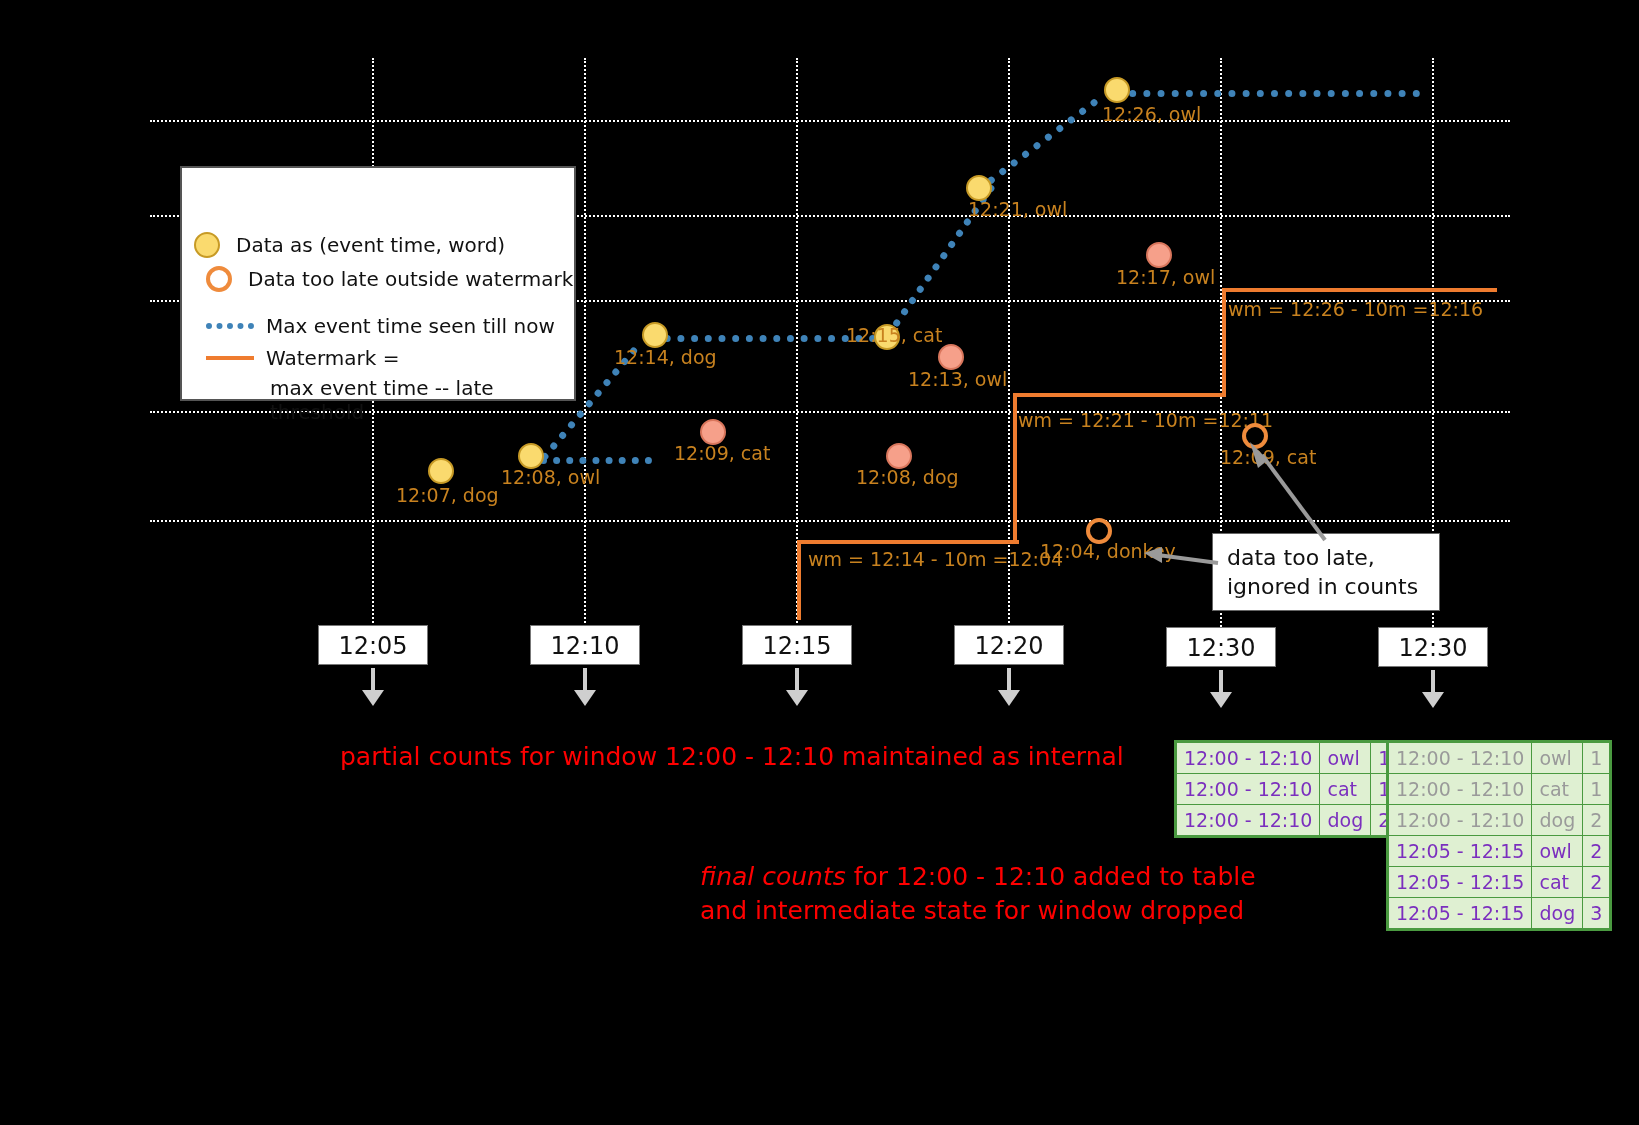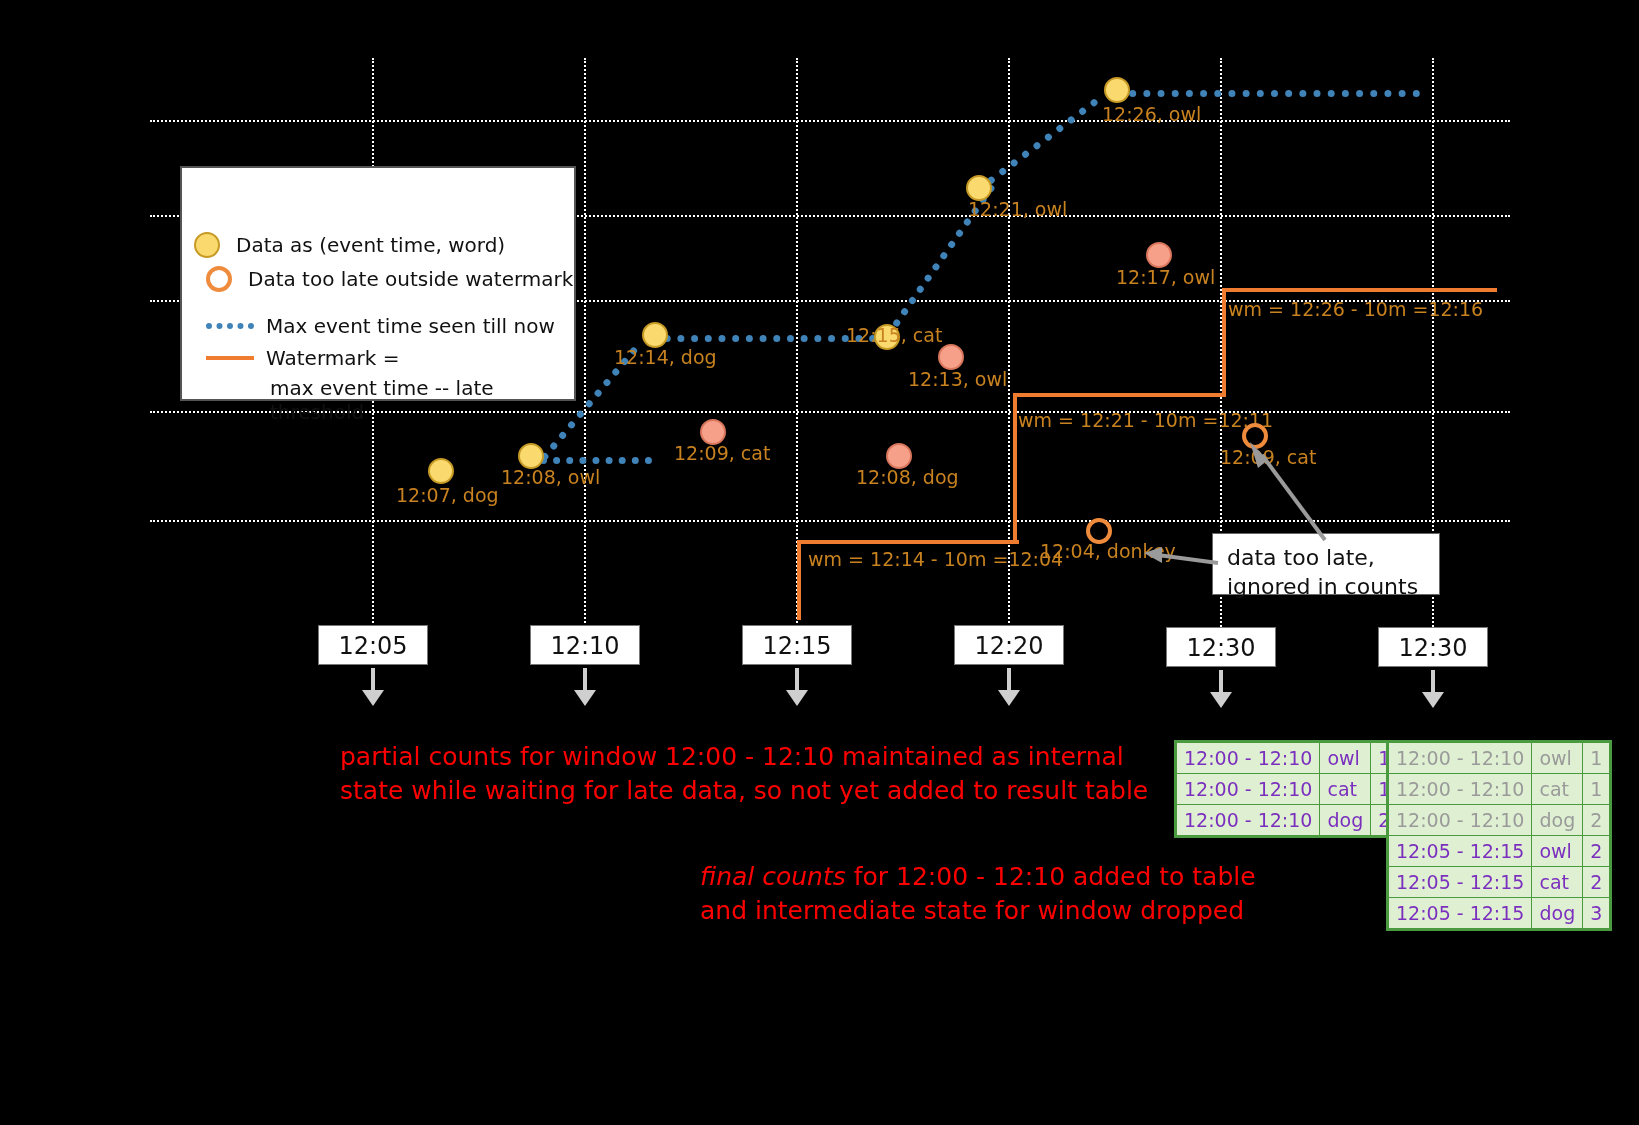--- a/index.html
+++ b/index.html
@@ -279,21 +279,21 @@
     </div>
     <div class="legend-row" style="left:24px; top:178px;justify-content:flex-end;">
       <span class="legend-line-orange"></span>
       <span>Watermark =</span>
     </div>
     <div class="legend-row" style="left:88px; top:208px;align-items:center;">
       <span>max event time -- late threshold</span>
     </div>
   </div>
 
-  <div class="callout" style="left:1212px; top:533px; width:228px; height:62px;">
+  <div class="callout" style="left:1212px; top:533px; width:228px; height:78px;">
     <div>data too late,</div>
     <div>ignored in counts</div>
   </div>
   <svg class="abs" style="left:1240px; top:440px; width:90px; height:110px;" viewBox="0 0 90 110">
     <line x1="85" y1="100" x2="22" y2="15" stroke="#9a9a9a" stroke-width="4"></line>
     <polygon points="10,2 28,20 18,28" fill="#9a9a9a"></polygon>
   </svg>
   <svg class="abs" style="left:1140px; top:545px; width:80px; height:30px;" viewBox="0 0 80 30">
     <line x1="78" y1="18" x2="18" y2="10" stroke="#9a9a9a" stroke-width="4"></line>
     <polygon points="4,8 22,2 22,18" fill="#9a9a9a"></polygon>
@@ -314,21 +314,20 @@
   <div class="arrow-head" style="left:786px; top:690px;"></div>
   <div class="arrow-stem" style="left:1007px; top:668px; height:24px;"></div>
   <div class="arrow-head" style="left:998px; top:690px;"></div>
   <div class="arrow-stem" style="left:1219px; top:670px; height:24px;"></div>
   <div class="arrow-head" style="left:1210px; top:692px;"></div>
   <div class="arrow-stem" style="left:1431px; top:670px; height:24px;"></div>
   <div class="arrow-head" style="left:1422px; top:692px;"></div>
 
   <div class="redtext" style="left:340px; top:740px; width:740px;">
     <div>partial counts for window 12:00 - 12:10 maintained as internal</div>
-    <div>state while waiting for late data, so not yet added  to result table</div>
   </div>
 
   <div class="redtext" style="left:700px; top:860px; width:540px;">
     <div>
       <i>final counts</i><span> for 12:00 - 12:10 added to table</span>
     </div>
     <div>and intermediate state for window dropped</div>
   </div>
 
   <table class="restable" style="left:1174px; top:728px;">

